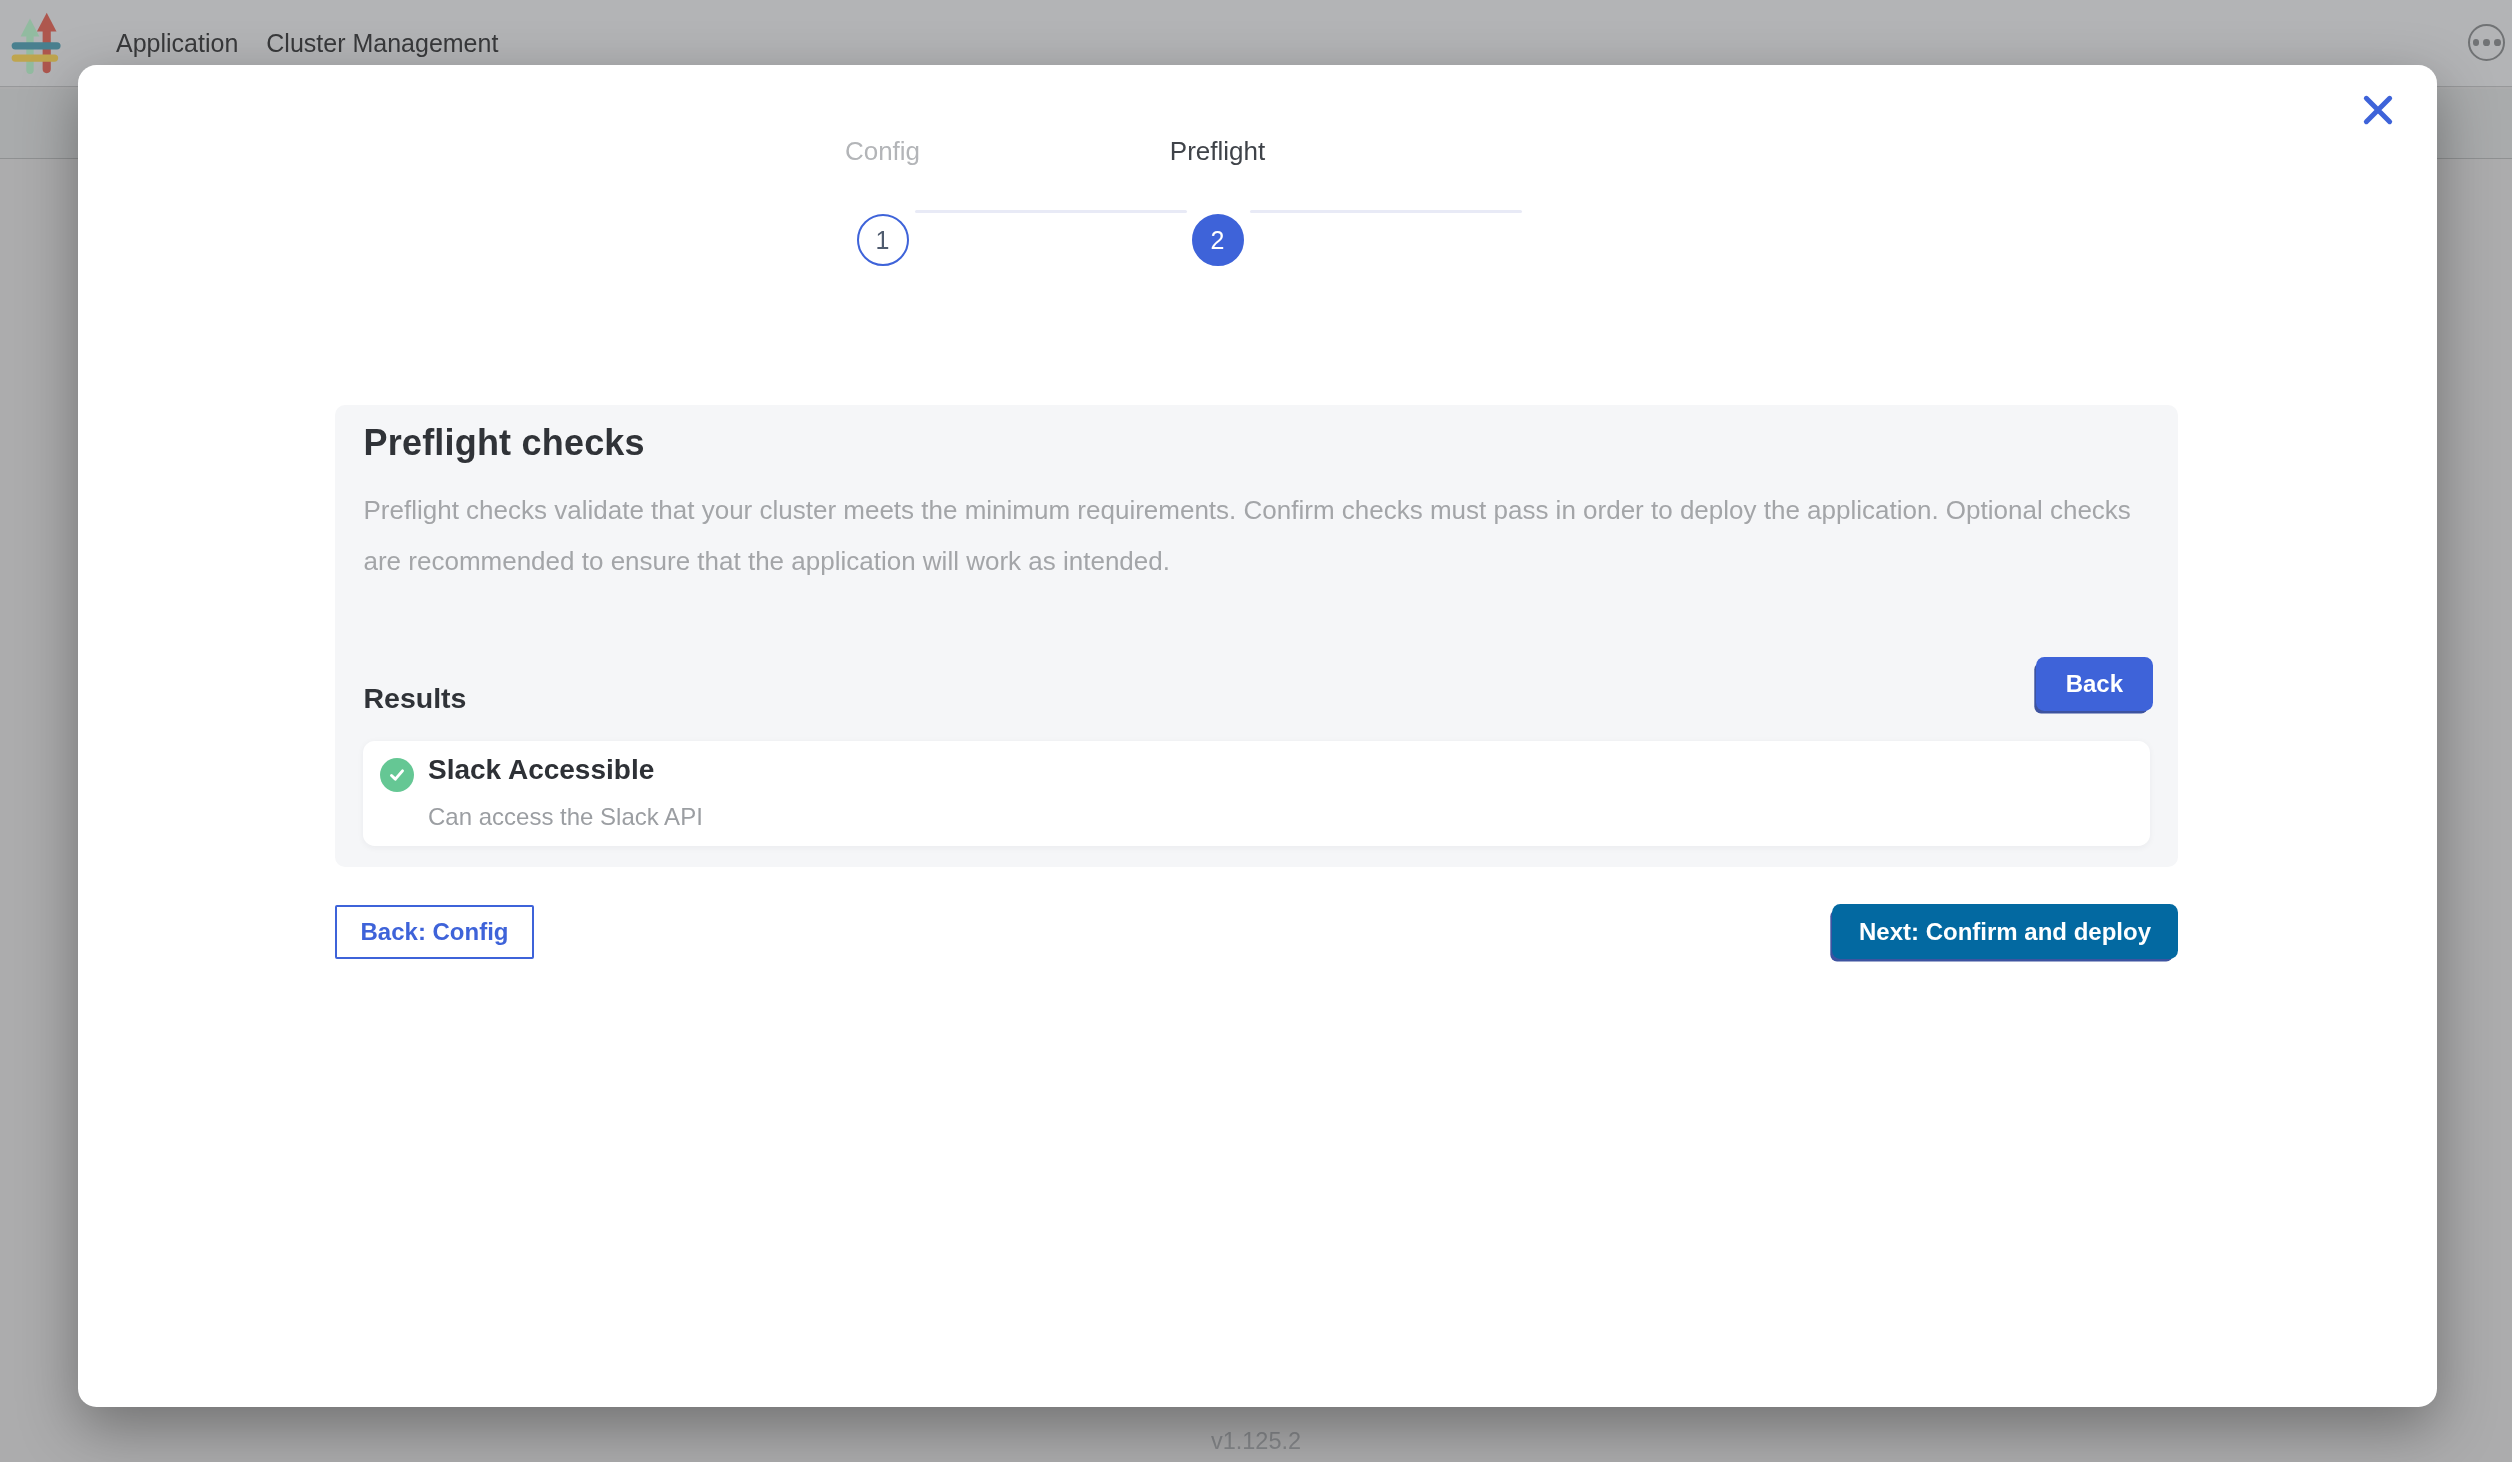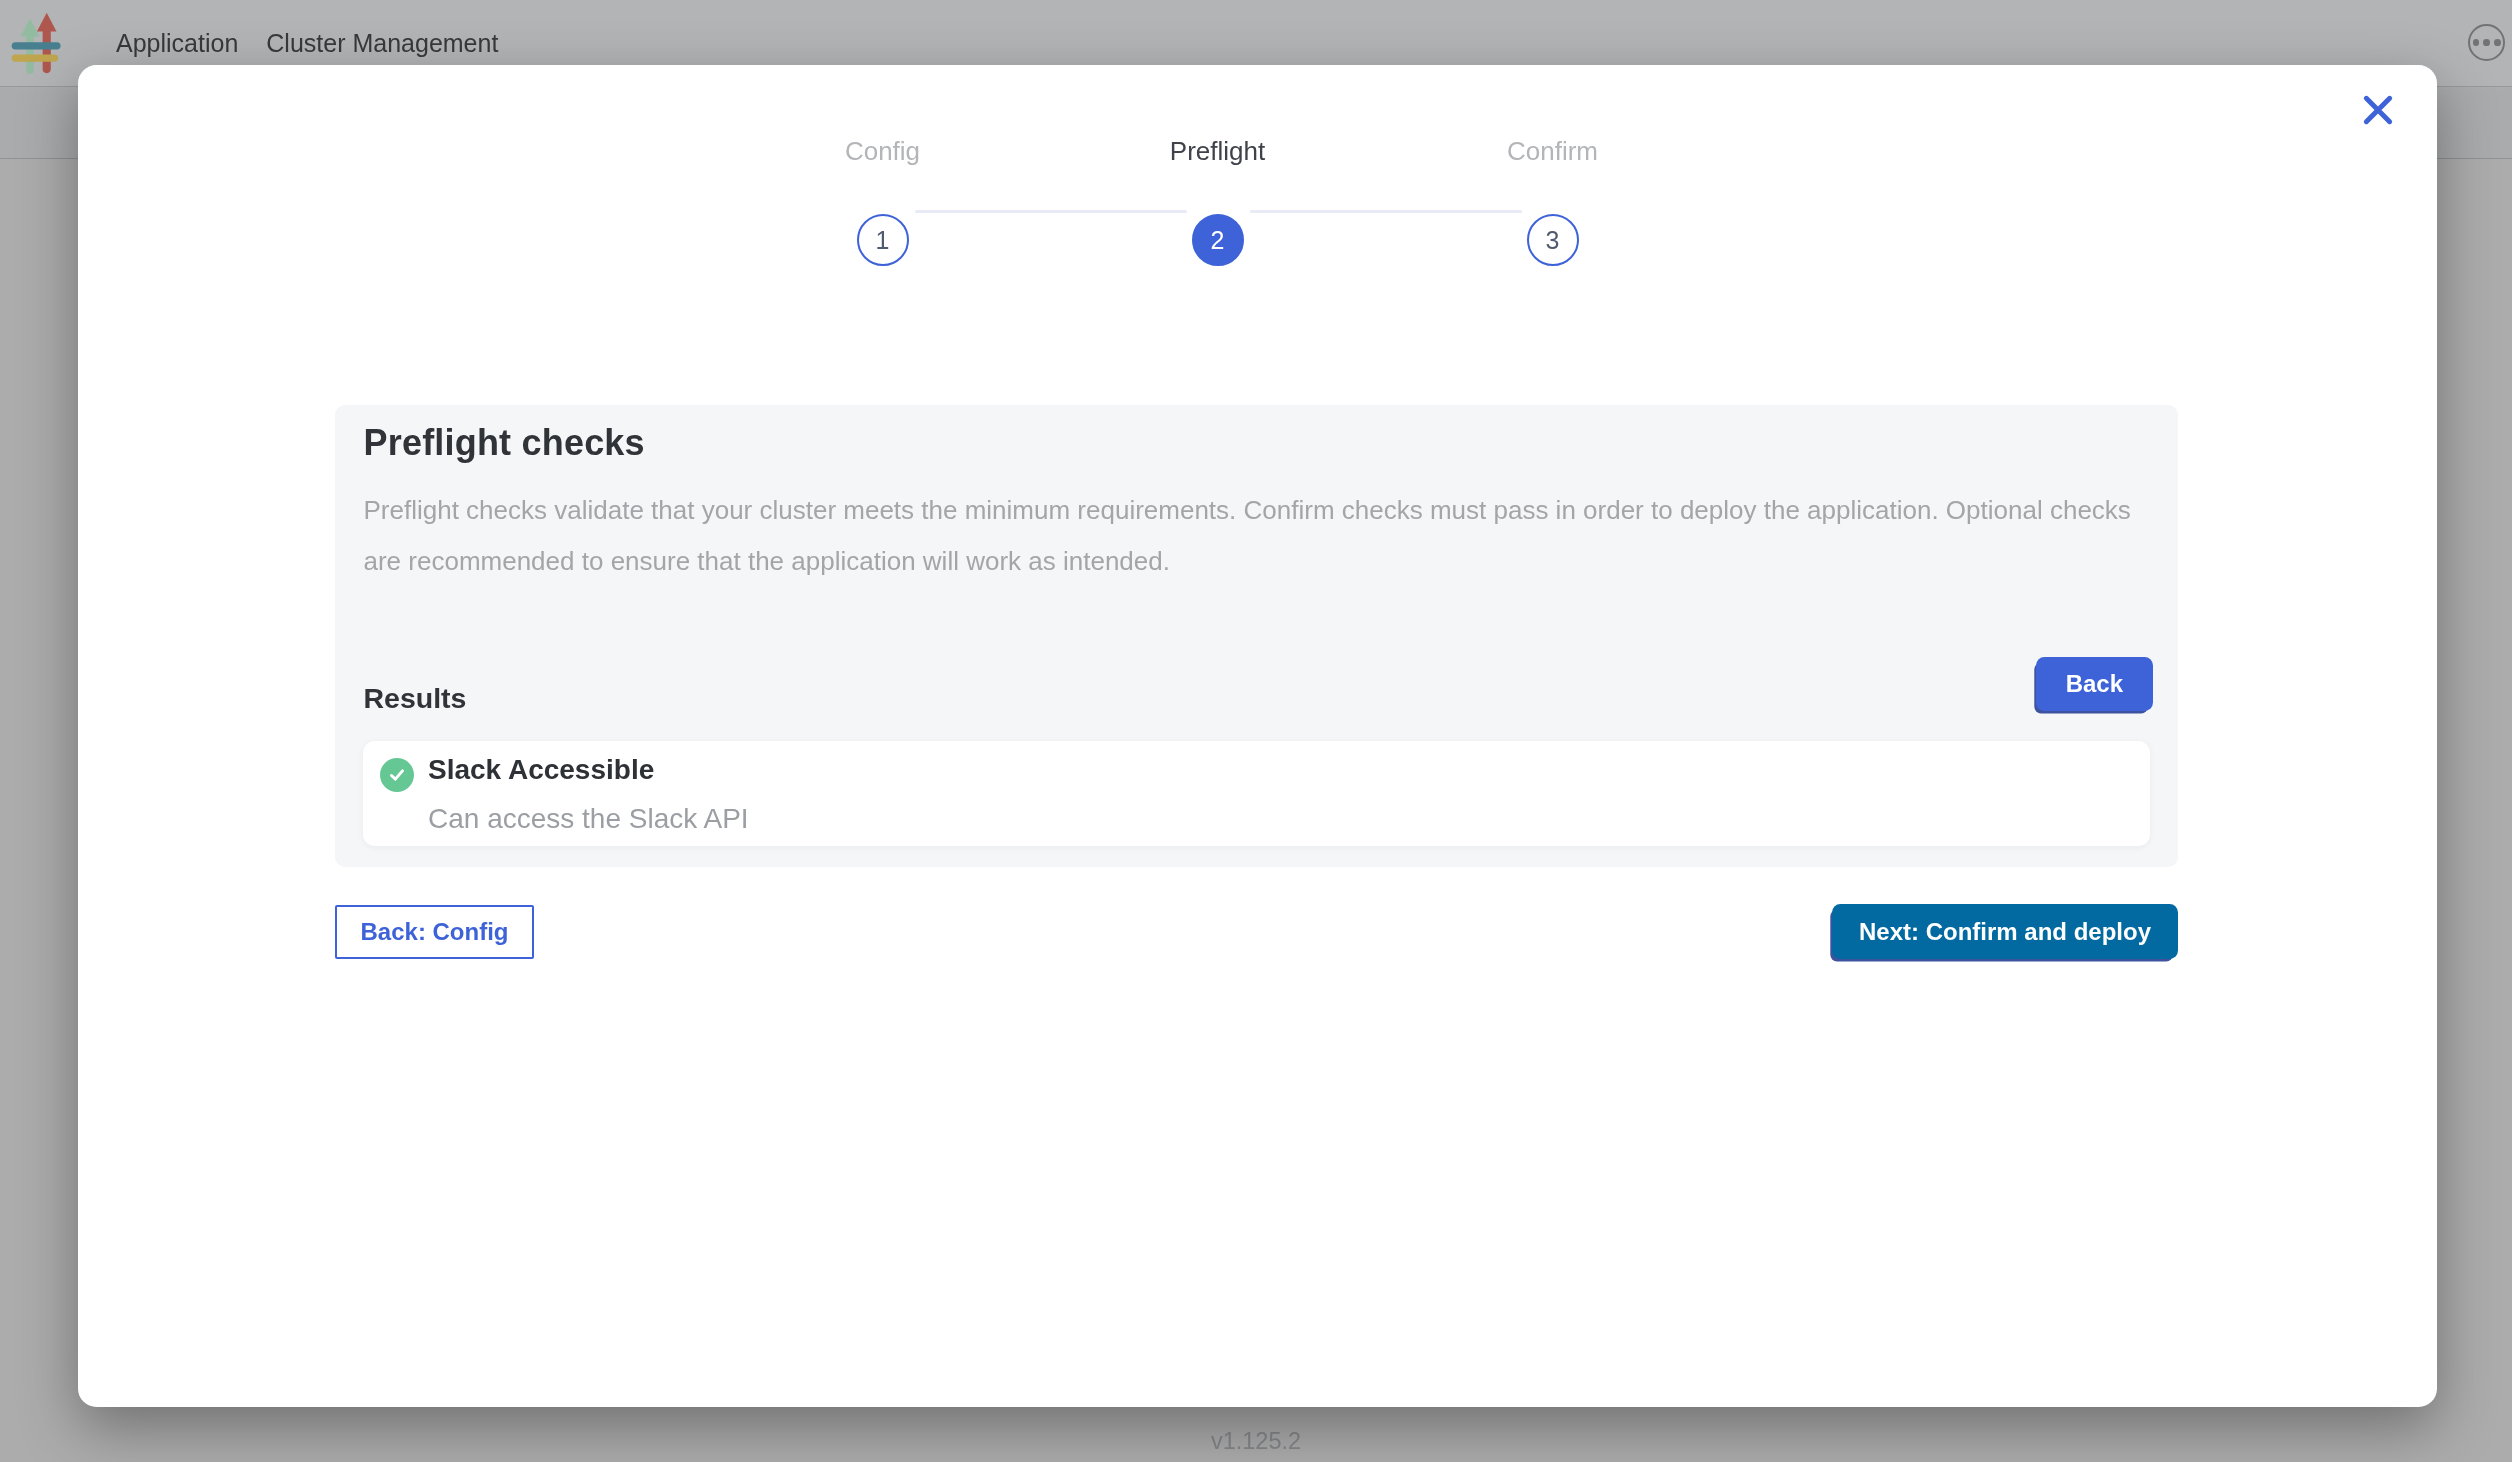--- a/index.html
+++ b/index.html
@@ -99,21 +99,21 @@
     position:absolute; left:17px; top:17px; width:34px; height:34px;
     border-radius:50%; background:#65c794;
     display:flex; align-items:center; justify-content:center;
   }
   .check-title {
     position:absolute; left:65px; top:13.4px;
     font-size:28px; font-weight:700; color:#2e3136;
   }
   .check-desc {
     position:absolute; left:65px; top:62px;
-    font-size:28px; color:#9b9ea2;
+    font-size:24px; color:#9b9ea2;
   }
 
   
   .btn-back {
     position:absolute; left:257px; top:840px; height:54px; padding:0 23.5px;
     background:#fff; color:#3e63d9; font-size:24px; font-weight:700;
     border:2.5px solid #3e63d9; border-radius:2px; cursor:pointer;
     font-family:inherit;
   }
   .btn-next {
@@ -166,24 +166,20 @@
     <div class="step-connector c2"></div>
     <div class="stepper-cols">
       <div class="step">
         <div class="step-label">Config</div>
         <div class="step-circle">1</div>
       </div>
       <div class="step step--active">
         <div class="step-label">Preflight</div>
         <div class="step-circle">2</div>
       </div>
-      <div class="step">
-        <div class="step-label">Confirm</div>
-        <div class="step-circle">3</div>
-      </div>
     </div>
   </div>
 
   <div class="card">
     <h1 class="card-title">Preflight checks</h1>
     <p class="card-desc">Preflight checks validate that your cluster meets the minimum requirements. Confirm checks must pass in order to deploy the application. Optional checks are recommended to ensure that the application will work as intended.</p>
 
     <h2 class="results-heading">Results</h2>
     <button class="btn-rerun">Back</button>
 

